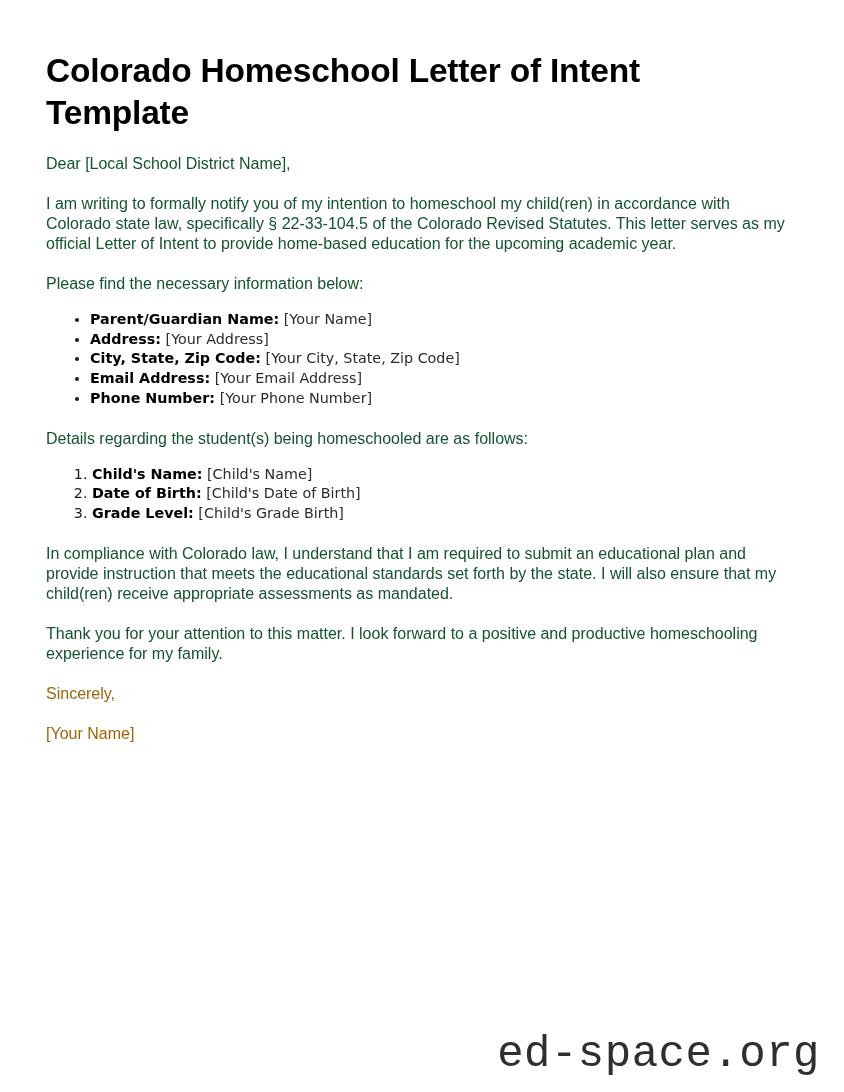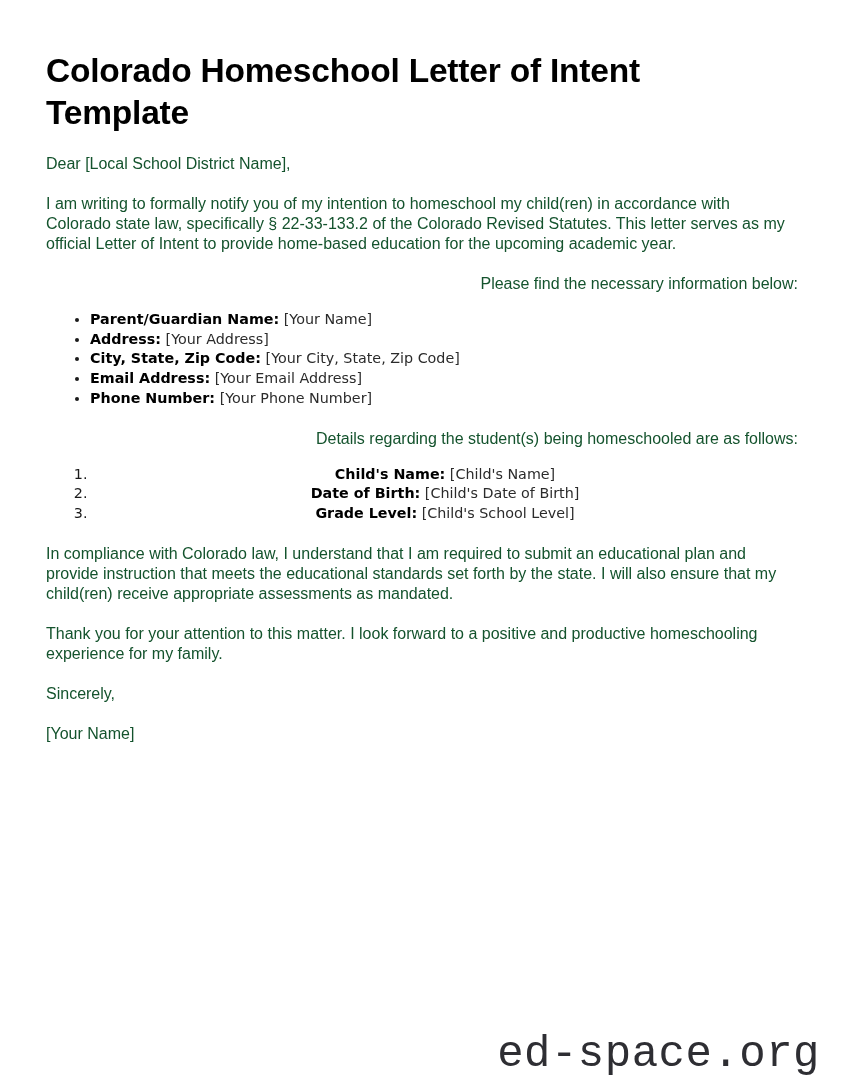--- a/index.html
+++ b/index.html
@@ -45,33 +45,33 @@
 
   
   .para {
     font-family: "Liberation Sans Narrow", "Liberation Sans", sans-serif;
     font-size: 16px;
     line-height: 20px;
     color: #14532d;
     margin: 0 0 20px 0;
     max-width: 752px;
   }
-  .para.tight { margin-bottom: 16px; text-align: right; }
+  .para.tight { margin-bottom: 16px; }
 
   
   ul.info-list, ol.child-list {
     font-family: "DejaVu Sans", sans-serif;
     font-size: 14.3px;
     line-height: 19.7px;
     color: #1a1a1a;
     margin: 16px 0 20px 0;
     padding-left: 44px;
   }
   ul.info-list { list-style-type: disc; }
-  ol.child-list { list-style-type: decimal; padding-left: 46px; text-align: center; }
+  ol.child-list { list-style-type: decimal; padding-left: 46px; }
   ul.info-list li, ol.child-list li {
     margin: 0;
     padding: 0;
   }
   ul.info-list li::marker { font-size: 14.3px; }
   ol.child-list li::marker { font-size: 14.3px; color: #1a1a1a; }
 
   .lbl {
     font-weight: bold;
     color: #000000;
@@ -79,21 +79,21 @@
   .val {
     font-weight: normal;
     color: #2b2b2b;
   }
 
   
   .sig-line {
     font-family: "Liberation Sans Narrow", "Liberation Sans", sans-serif;
     font-size: 16px;
     line-height: 20px;
-    color: #14532d;
+    color: #a16207;
     margin: 0 0 20px 0;
   }
   .sig-line.last { margin-bottom: 0; }
 
   
   .watermark {
     position: absolute;
     right: 24px;
     bottom: 18px;
     font-family: "Liberation Mono", "DejaVu Sans Mono", monospace;
@@ -108,21 +108,21 @@
 <body>
 
 <div class="page">
 
   <div class="content">
 
     <h1 class="doc-title">Colorado Homeschool Letter of Intent Template</h1>
 
     <p class="para">Dear [Local School District Name],</p>
 
-    <p class="para">I am writing to formally notify you of my intention to homeschool my child(ren) in accordance with Colorado state law, specifically § 22-33-133.2 of the Colorado Revised Statutes. This letter serves as my official Letter of Intent to provide home-based education for the upcoming academic year.</p>
+    <p class="para">I am writing to formally notify you of my intention to homeschool my child(ren) in accordance with Colorado state law, specifically § 22-33-104.5 of the Colorado Revised Statutes. This letter serves as my official Letter of Intent to provide home-based education for the upcoming academic year.</p>
 
     <p class="para tight">Please find the necessary information below:</p>
 
     <ul class="info-list">
       <li>
         <span class="lbl">Parent/Guardian Name:</span>
         <span class="val">[Your Name]</span>
       </li>
       <li>
         <span class="lbl">Address:</span>
@@ -148,21 +148,21 @@
       <li>
         <span class="lbl">Child's Name:</span>
         <span class="val">[Child's Name]</span>
       </li>
       <li>
         <span class="lbl">Date of Birth:</span>
         <span class="val">[Child's Date of Birth]</span>
       </li>
       <li>
         <span class="lbl">Grade Level:</span>
-        <span class="val">[Child's School Level]</span>
+        <span class="val">[Child's Grade Birth]</span>
       </li>
     </ol>
 
     <p class="para">In compliance with Colorado law, I understand that I am required to submit an educational plan and provide instruction that meets the educational standards set forth by the state. I will also ensure that my child(ren) receive appropriate assessments as mandated.</p>
 
     <p class="para">Thank you for your attention to this matter. I look forward to a positive and productive homeschooling experience for my family.</p>
 
     <p class="sig-line">Sincerely,</p>
 
     <p class="sig-line last">[Your Name]</p>

